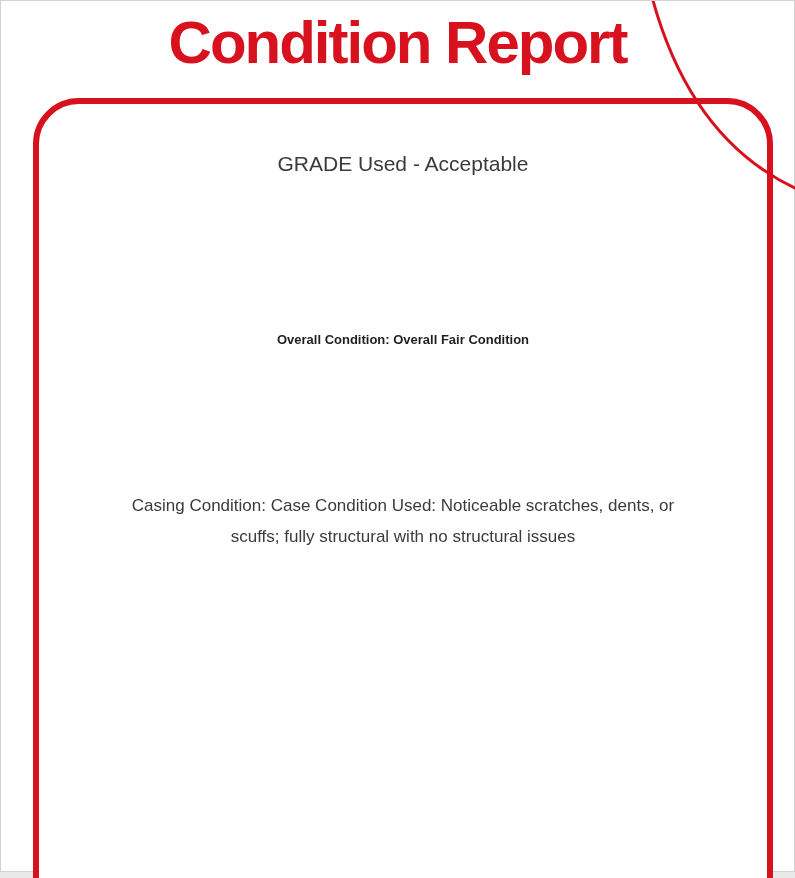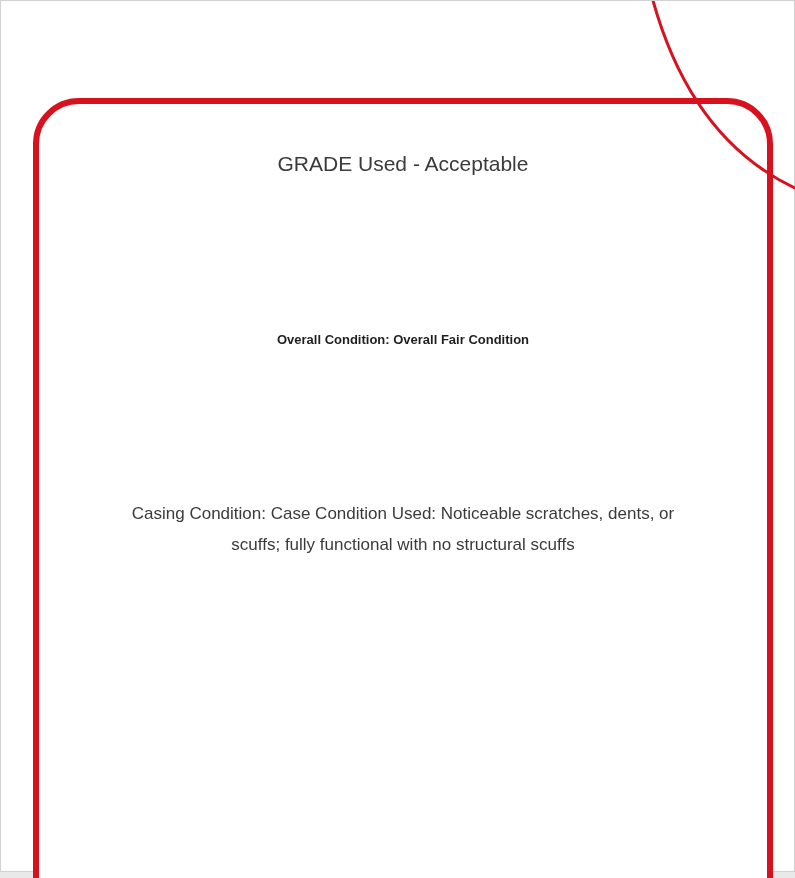--- a/index.html
+++ b/index.html
@@ -65,42 +65,43 @@
     width: 100%;
     text-align: center;
     font-size: 13px;
     line-height: 14px;
     font-weight: 600;
     color: #1f1f1f;
   }
   .casing-condition {
     position: absolute;
     left: 50px; right: 50px;
-    top: 394px;
+    top: 386px;
     text-align: center;
     font-size: 17px;
     line-height: 31px;
     color: #3b3b3b;
   }
 </style>
 </head>
 <body>
 
 <div class="page">
 
+  <h1 class="page-title">Condition Report</h1>
 
   <div class="report-card">
 
     <div class="grade-heading">GRADE Used - Acceptable</div>
 
     <div class="overall-condition">Overall Condition: Overall Fair Condition</div>
 
     <div class="casing-condition">
       <div>Casing Condition: Case Condition Used: Noticeable scratches, dents, or</div>
-      <div>scuffs; fully functional with no structural scuffs</div>
+      <div>scuffs; fully structural with no structural issues</div>
     </div>
 
   </div>
 
   <svg class="swoosh" viewBox="0 0 795 878" aria-hidden="true">
     <path d="M 651 -4 Q 690 140 798 189" fill="none" stroke="#d8111e" stroke-width="3"></path>
   </svg>
 
 </div>
 

